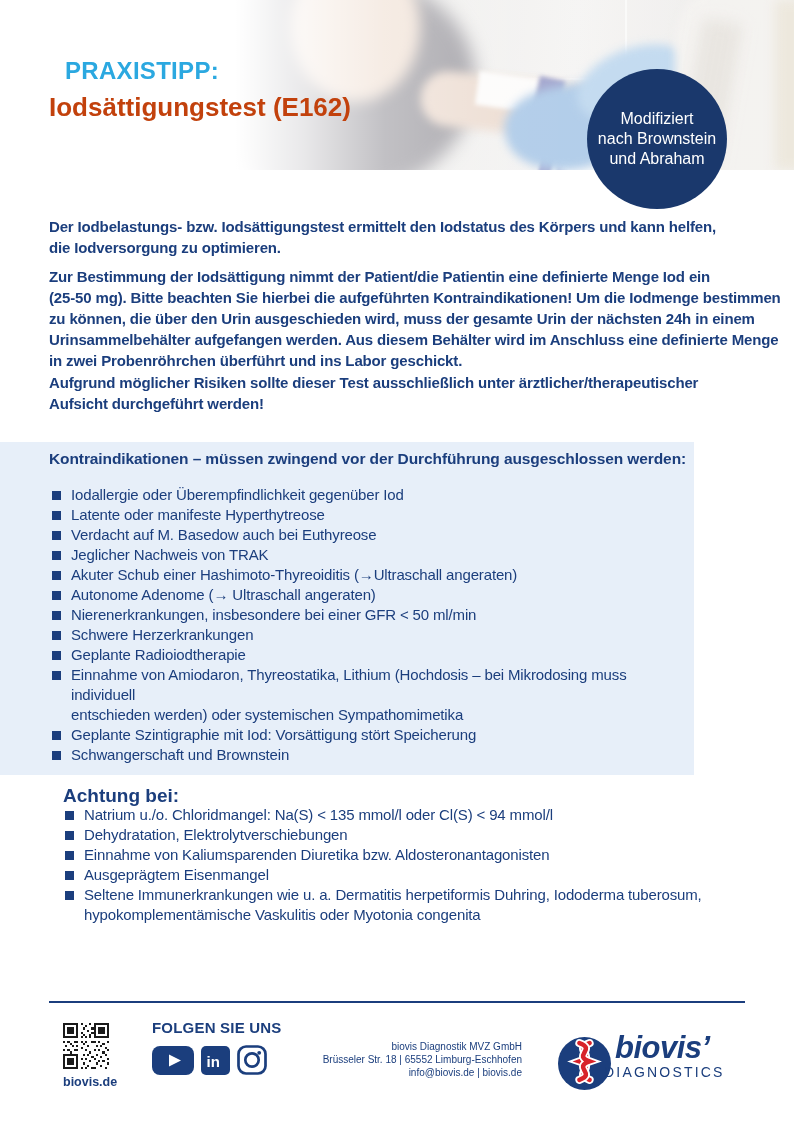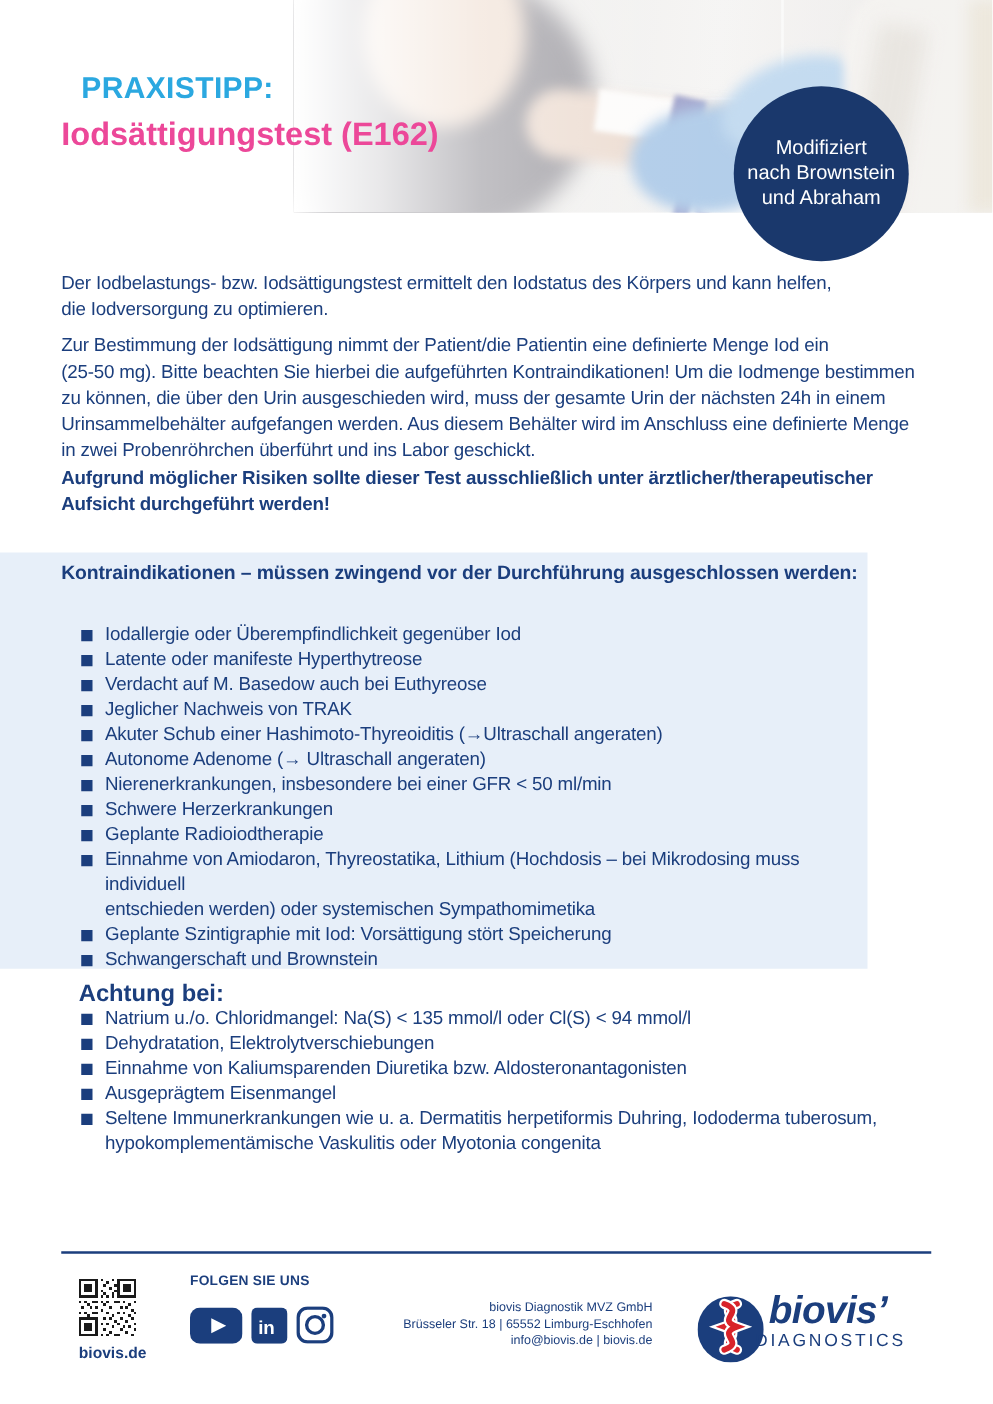--- a/index.html
+++ b/index.html
@@ -32,48 +32,48 @@
            border-radius:30% 20% 0 0;filter:blur(4px);}
   .ph-coat-sh{left:455px;top:20px;width:40px;height:150px;background:#e4e0da;transform:rotate(10deg);filter:blur(8px);}
   .ph-sleeve{left:540px;top:0;width:30px;height:170px;background:#e9e3d6;filter:blur(6px);}
   .ph-wash{left:0;top:0;width:559px;height:170px;
      background:linear-gradient(90deg,#fff 0px,rgba(255,255,255,.95) 20px,rgba(255,255,255,.8) 70px,
      rgba(255,255,255,.45) 150px,rgba(255,255,255,.22) 280px,rgba(255,255,255,.18) 100%);}
 
   
   .kicker{position:absolute;left:49px;top:57px;font-size:24px;font-weight:700;color:#2BA8E0;
           letter-spacing:.3px;z-index:5;margin-left:16px;}
-  .title{position:absolute;left:49px;top:92px;font-size:26px;font-weight:700;color:#ec4899;z-index:5;}
+  .title{position:absolute;left:49px;top:92px;font-size:26px;font-weight:700;color:#c2410c;z-index:5;}
   .badge{position:absolute;left:587px;top:69px;width:140px;height:140px;border-radius:50%;
          background:#1A386C;color:#fff;display:flex;align-items:center;justify-content:center;
          text-align:center;font-size:16px;font-weight:400;line-height:20px;white-space:pre-line;z-index:6;}
 
   
-  .para{position:absolute;left:49px;font-size:15px;line-height:21px;white-space:pre-line;letter-spacing:-.15px;}
+  .para{position:absolute;left:49px;font-size:15px;line-height:21px;white-space:pre-line;letter-spacing:-.15px;font-weight:bold;}
   .p1{top:216px;}
   .p2{top:266px;}
   .warn{top:372px;font-weight:700;}
 
   
   .panel{position:absolute;left:0;top:442px;width:694px;height:333px;background:#E7EFF9;}
   .panel-h{position:absolute;left:49px;top:8px;font-size:15.5px;font-weight:700;letter-spacing:-.1px;}
-  .blist{position:absolute;left:49px;top:40px;margin:16px;padding:0;list-style:none;}
+  .blist{position:absolute;left:49px;top:40px;margin:3px;padding:0;list-style:none;}
   .bullet{display:flex;align-items:flex-start;line-height:20px;font-size:15px;letter-spacing:-.15px;}
   .sq{flex:none;width:9px;height:9px;background:#1B3E7D;margin:5.5px 10px 0 0;}
   .bt{white-space:pre-line;}
 
   
   .ach-h{position:absolute;left:63px;top:785px;font-size:19px;font-weight:700;}
   .ach-list{position:absolute;left:49px;top:789px;margin:16px;padding:0;list-style:none;}
 
   
   .hr{position:absolute;left:49px;top:1001px;width:696px;height:2px;background:#1B3E7D;}
   .qr{position:absolute;left:63px;top:1023px;width:46px;height:46px;}
   .qr-label{position:absolute;left:63px;top:1075px;font-size:12.5px;font-weight:700;}
-  .follow{position:absolute;left:152px;top:1019px;font-size:11px;font-weight:700;letter-spacing:.2px;}
+  .follow{position:absolute;left:152px;top:1019px;font-size:15px;font-weight:700;letter-spacing:.2px;}
   .social{position:absolute;left:152px;top:1045px;display:flex;gap:7px;align-items:center;}
   .icon-btn{display:block;}
   .addr{position:absolute;left:272px;top:1040px;width:250px;text-align:right;
         font-size:10px;line-height:13px;white-space:pre-line;}
   .logo{position:absolute;left:558px;top:1036px;width:190px;height:56px;}
   .logo-mark{position:absolute;left:0;top:1px;}
   .logo-name{position:absolute;left:57px;top:-6px;font-size:31px;font-weight:700;font-style:italic;letter-spacing:-.5px;}
   .logo-tag{position:absolute;left:46px;top:28px;font-size:14px;letter-spacing:2.2px;}
 </style>
 </head>

